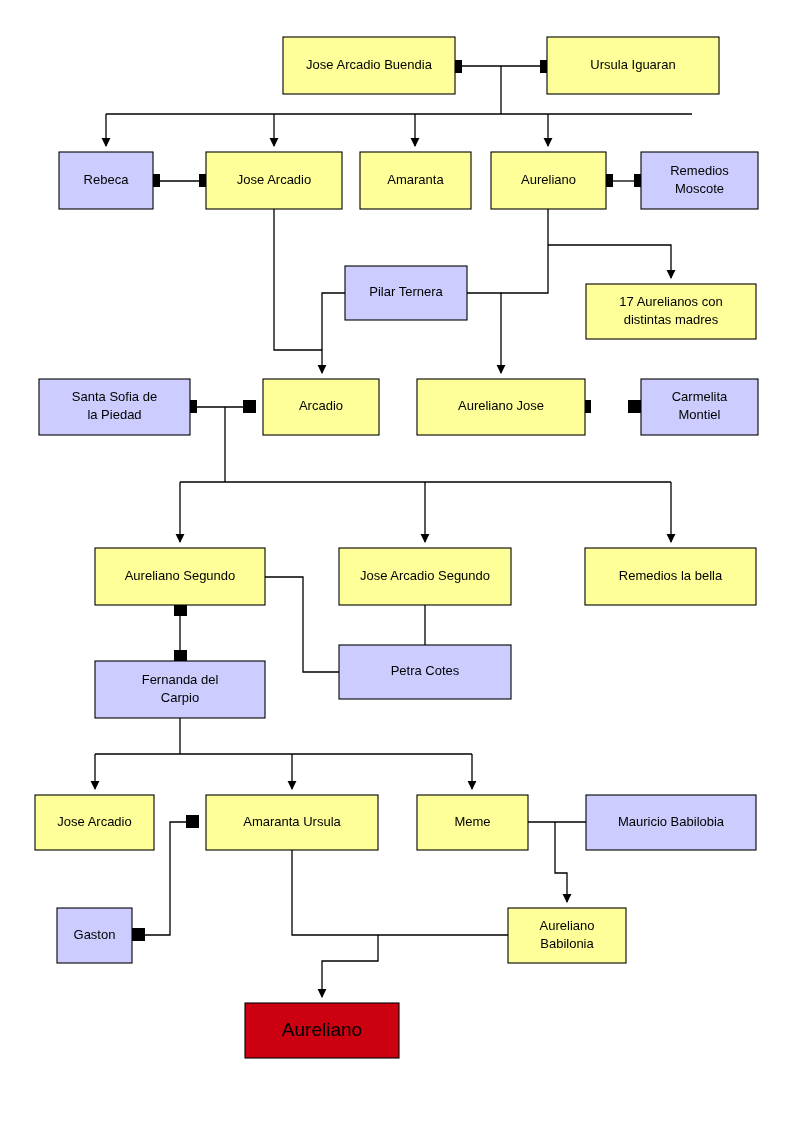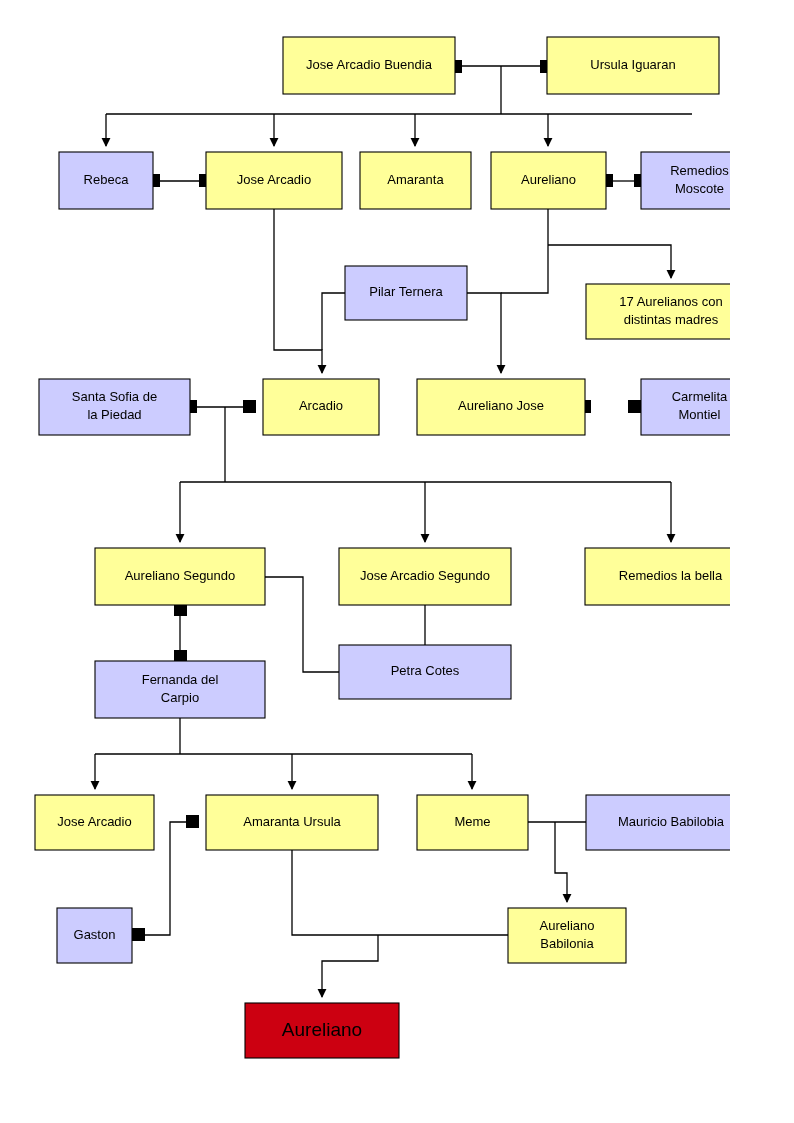--- a/index.html
+++ b/index.html
@@ -1,17 +1,17 @@
 <!DOCTYPE html>
 <html><head>
 <meta charset="utf-8">
 <style>
   html,body{margin:0;padding:0;background:#ffffff;}
   body{width:794px;height:1123px;font-family:"Liberation Sans",sans-serif;}
-  #stage{position:relative;width:730px;height:1123px;overflow:hidden;background:#fff;}
+  #stage{position:relative;width:730px;height:1123px;overflow:hidden;background:#fff;padding-left:32px;}
   svg{position:absolute;left:0;top:0;width:794px;height:1123px;}
   .node rect{stroke:#000;stroke-width:1.1;}
   .node text{font-family:"Liberation Sans",sans-serif;font-size:13px;fill:#000;text-anchor:middle;dominant-baseline:middle;}
   .node.red text{font-size:19px;}
   .edge{fill:none;stroke:#000;stroke-width:1.3;}
   .marr{fill:#000;stroke:none;}
 </style>
 </head>
 <body>
 

